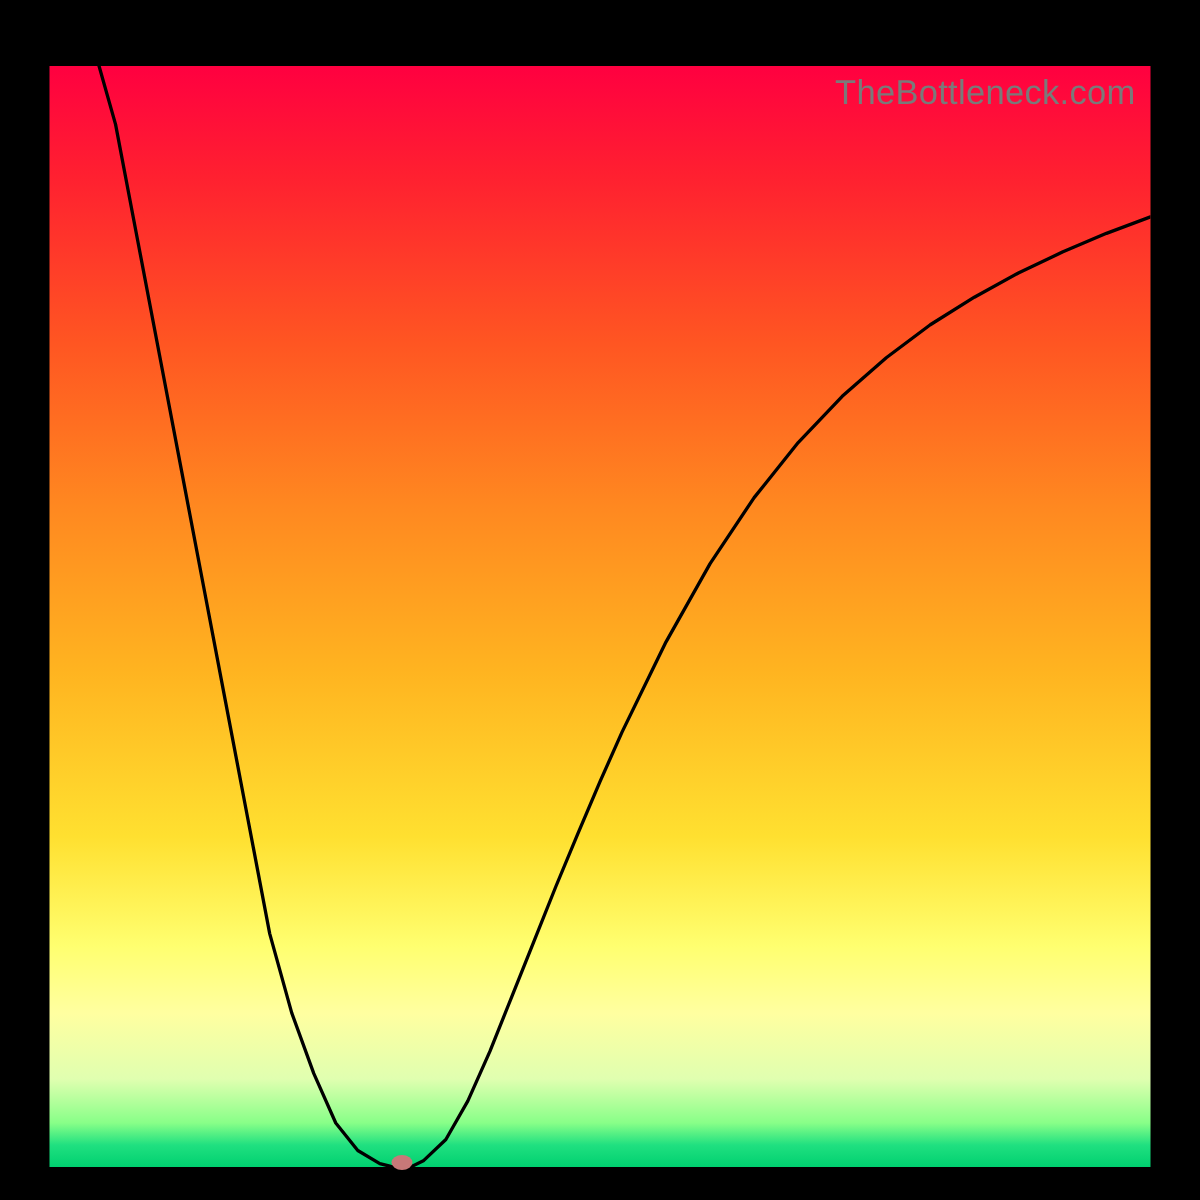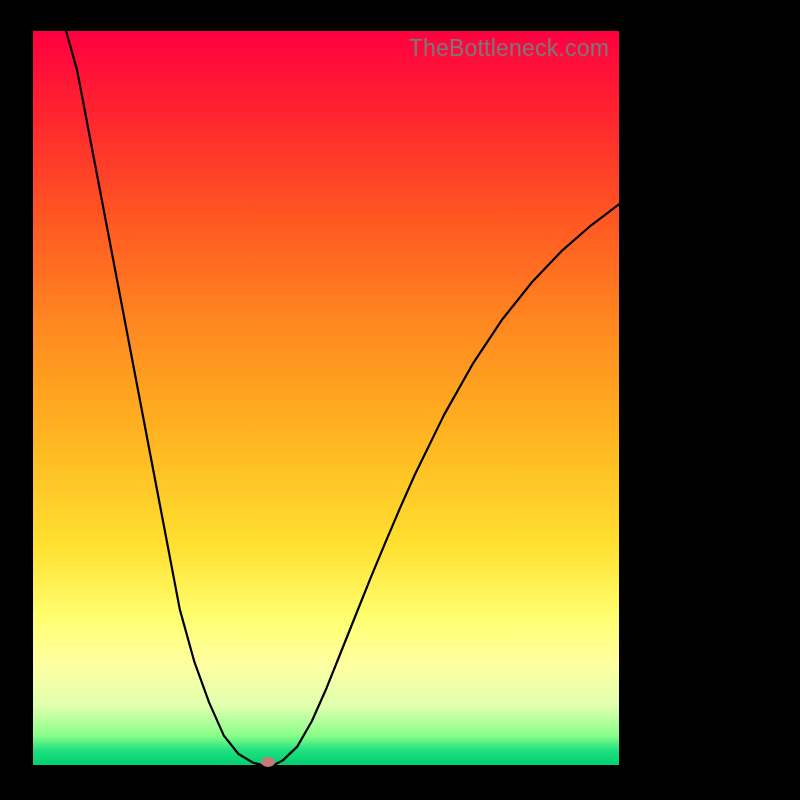--- a/index.html
+++ b/index.html
@@ -11,22 +11,22 @@
   }
   .root {
     width: 800px;
     height: 800px;
     background: #000;
     position: relative;
   }
   .plot {
     position: absolute;
     left: 33px;
-    top: 31px;
-    width: 586px;
+    top: 44px;
+    width: 734px;
     height: 734px;
     background: linear-gradient(to bottom,
       #ff0040 0%,
       #ff2030 10%,
       #ff5522 25%,
       #ff8820 40%,
       #ffb420 55%,
       #ffe030 70%,
       #ffff70 80%,
       #ffffa0 86%,

